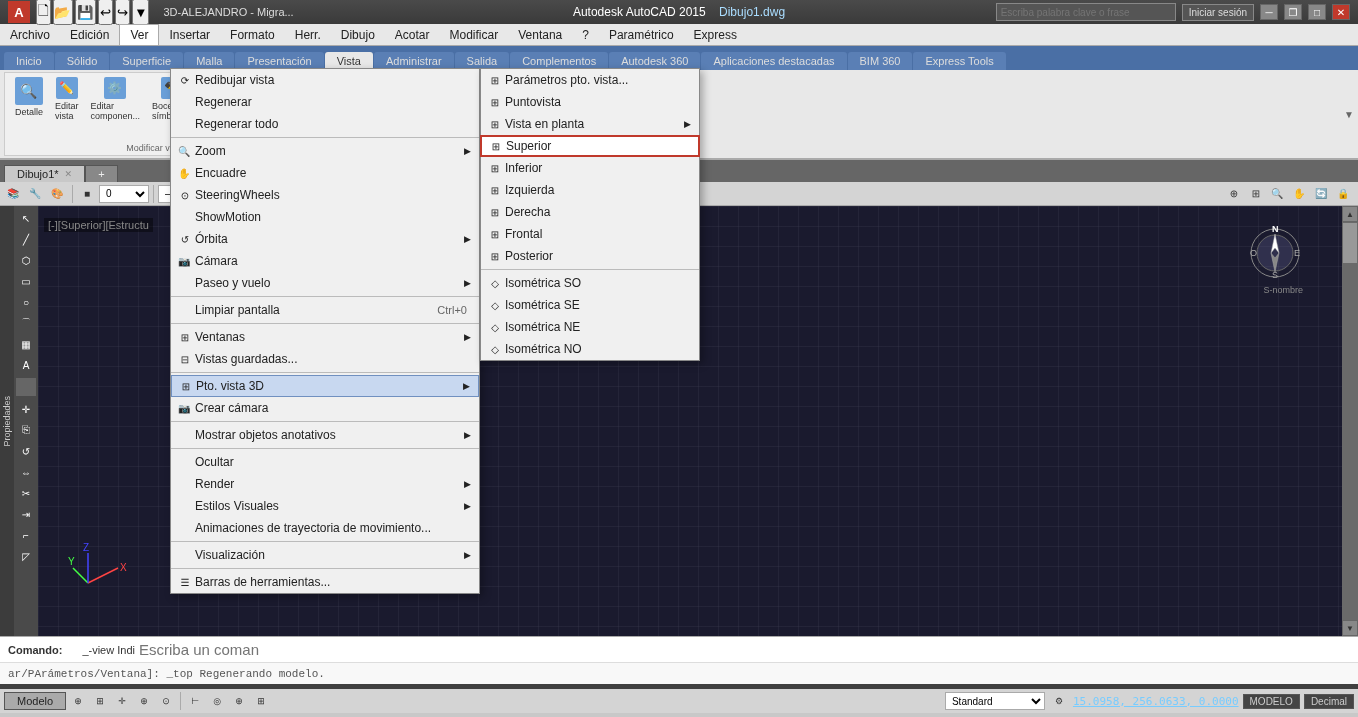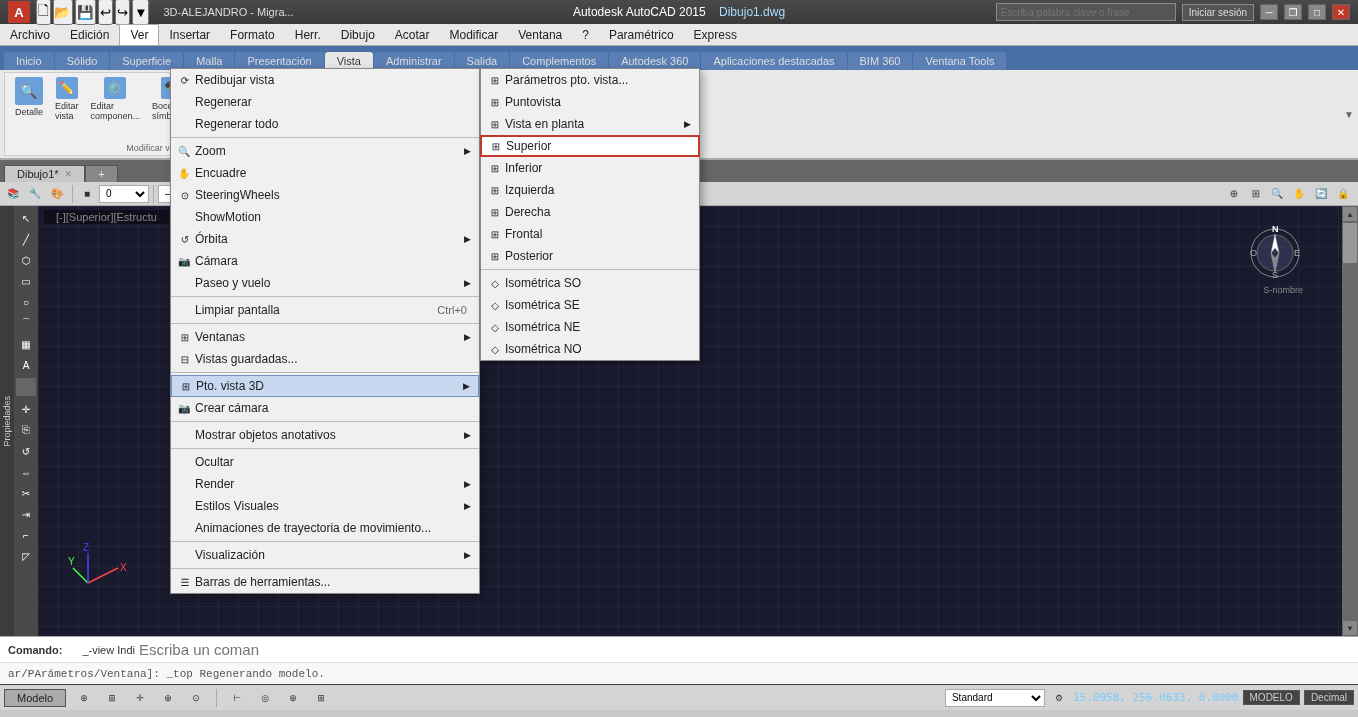--- a/index.html
+++ b/index.html
@@ -316,20 +316,21 @@
       font-size: 10px;
       padding: 0 2px;
       cursor: pointer;
     }
 
     
     #coords {
       color: #7cf;
       font-family: monospace;
       font-size: 11px;
+      text-decoration: underline;
     }
 
     #app-logo {
       width: 22px;
       height: 22px;
       background: #c0392b;
       display: flex;
       align-items: center;
       justify-content: center;
       color: white;
@@ -393,21 +394,21 @@
   <div class="ribbon-tab">Superficie</div>
   <div class="ribbon-tab">Malla</div>
   <div class="ribbon-tab">Presentación</div>
   <div class="ribbon-tab active">Vista</div>
   <div class="ribbon-tab">Administrar</div>
   <div class="ribbon-tab">Salida</div>
   <div class="ribbon-tab">Complementos</div>
   <div class="ribbon-tab">Autodesk 360</div>
   <div class="ribbon-tab">Aplicaciones destacadas</div>
   <div class="ribbon-tab">BIM 360</div>
-  <div class="ribbon-tab">Ventana Tools</div>
+  <div class="ribbon-tab">Express Tools</div>
 </div>
 
 <div id="ribbon-panel">
 
   <div class="ribbon-group" style="min-width:280px;">
     <div style="display:flex;gap:4px;flex:1;align-items:flex-start;padding-bottom:16px;">
       <div class="ribbon-btn">
         <div class="ribbon-icon" style="background:#6a9fd8;width:28px;height:28px;font-size:14px;">🔍</div>
         <span style="font-size:9px;">Detalle</span>
       </div>
@@ -549,21 +550,21 @@
     <button class="tb-btn" style="color:#fff;">⇔</button>
     <button class="tb-btn" style="color:#fff;">✂</button>
     <button class="tb-btn" style="color:#fff;">⇥</button>
     <button class="tb-btn" style="color:#fff;">⌐</button>
     <button class="tb-btn" style="color:#fff;">◸</button>
   </div>
 
   <div id="canvas-area" style="flex:1;background:#1a1a2e;position:relative;overflow:hidden;">
     <div id="canvas-grid"></div>
 
-    <div style="position:absolute;top:4px;left:6px;color:#888;font-size:11px;background:rgba(0,0,0,0.4);padding:1px 12px;">[-][Superior][Estructu</div>
+    <div style="position:absolute;top:12px;left:6px;color:#888;font-size:11px;background:rgba(0,0,0,0.4);padding:1px 4px;">[-][Superior][Estructu</div>
 
     <div style="position:absolute;bottom:30px;left:30px;">
       <svg width="60" height="60">
         <line x1="20" y1="40" x2="50" y2="25" stroke="#ff4444" stroke-width="1.5"></line>
         <text x="52" y="28" fill="#ff4444" font-size="10">X</text>
         <line x1="20" y1="40" x2="5" y2="25" stroke="#44ff44" stroke-width="1.5"></line>
         <text x="0" y="22" fill="#44ff44" font-size="10">Y</text>
         <line x1="20" y1="40" x2="20" y2="10" stroke="#4444ff" stroke-width="1.5"></line>
         <text x="15" y="8" fill="#4444ff" font-size="10">Z</text>
       </svg>
@@ -595,21 +596,21 @@
 
 <div id="command-line" style="height:26px;background:#fff;border-top:1px solid #aaa;display:flex;align-items:center;padding:0 8px;font-size:11px;color:#333;">
   <span style="margin-right:6px;font-weight:bold;">Comando:</span>
   <span style="margin-right:4px;margin-left:14px;">_-view Indi</span>
   <input type="text" style="flex: 1 1 0%; border: none; outline: none; font-size: 15px; background: transparent; color: rgb(85, 85, 85);" placeholder="Escriba un coman">
 </div>
 <div id="command-line-2" style="height:22px;background:#f8f8f8;border-top:1px solid #ddd;display:flex;align-items:center;padding:0 8px;font-size:11px;color:#555;">
   <span>ar/PArámetros/Ventana]: _top Regenerando modelo.</span>
 </div>
 
-<div id="bottom-toolbar" style="height:26px;background:#d4d4d4;display:flex;align-items:center;padding:12px 4px;border-top:1px solid #404040;gap:8px;overflow:hidden;">
+<div id="bottom-toolbar" style="height:26px;background:#d4d4d4;display:flex;align-items:center;padding:12px 4px;border-top:5px solid #404040;gap:2px;overflow:hidden;">
   <div class="model-tab active">Modelo</div>
   <button class="tb-btn" style="font-size:9px;">⊕</button>
   <button class="tb-btn" style="font-size:9px;">⊞</button>
   <button class="tb-btn" style="font-size:9px;">✛</button>
   <button class="tb-btn" style="font-size:9px;">⊕</button>
   <button class="tb-btn" style="font-size:9px;">⊙</button>
   <div class="toolbar-separator"></div>
   <button class="tb-btn" style="font-size:9px;">⊢</button>
   <button class="tb-btn" style="font-size:9px;">◎</button>
   <button class="tb-btn" style="font-size:9px;">⊕</button>

